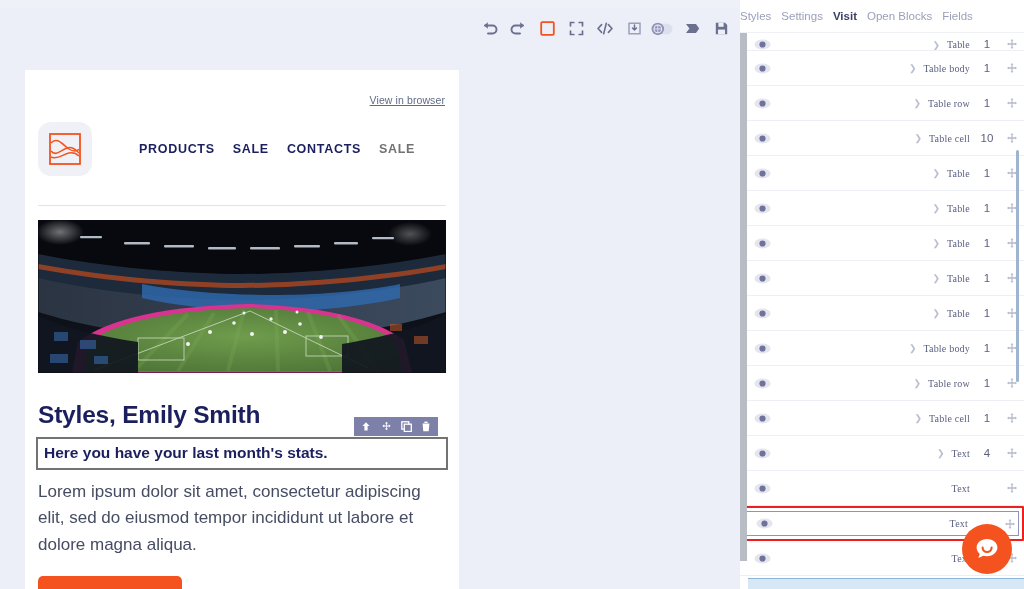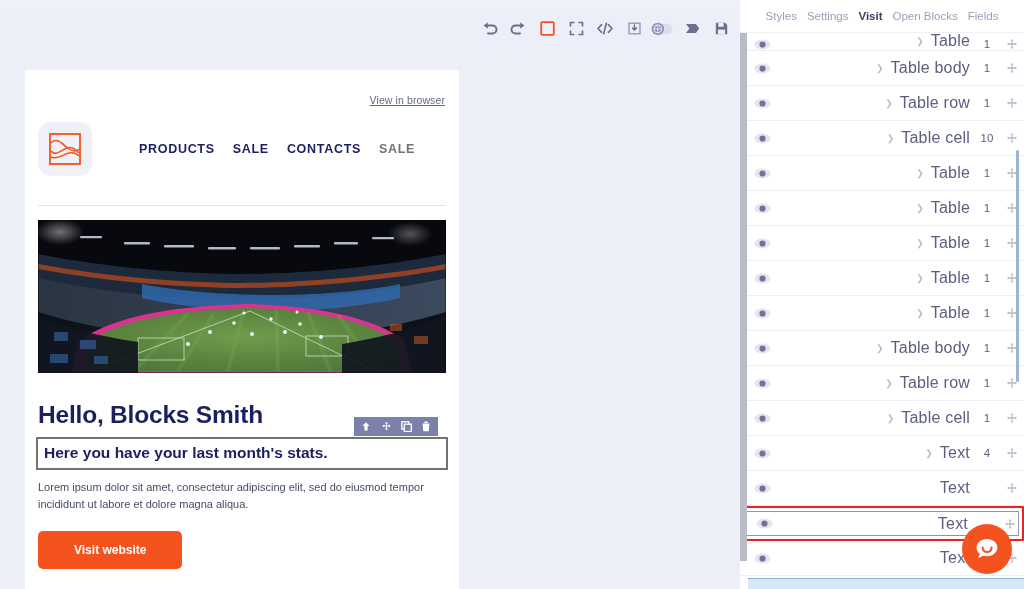--- a/index.html
+++ b/index.html
@@ -85,42 +85,42 @@
     height: 19px; background: #7d80a8;
     display: flex; align-items: center; gap: 0;
     padding: 0 2px;
   }
   .el-btn {
     width: 20px; height: 19px;
     display: flex; align-items: center; justify-content: center;
   }
   #body-copy {
     margin: 9px 0 0 13px; width: 390px;
-    font-size: 11px; line-height: 1.55; color: #464d63;
+    font-size: 17px; line-height: 1.55; color: #464d63;
   }
   #cta {
     margin: 18px 0 0 13px;
     display: inline-block;
     background: #f4521e; color: #fff;
     font-size: 12px; font-weight: bold;
     padding: 12px 36px; border-radius: 5px;
     border: none;
   }
 
   
   #panel {
     position: absolute; left: 740px; top: 0;
     width: 284px; height: 589px;
     background: #ffffff;
     overflow: hidden;
   }
   #tabs {
     position: absolute; left: 0; top: 0; width: 284px; height: 33px;
     background: #ffffff;
-    display: flex; align-items: center; justify-content: center;
+    display: flex; align-items: center; justify-content: flex-start;
     gap: 10px; z-index: 5;
     border-bottom: 1px solid #f0f1f5;
   }
   .tab {
     font-size: 11.5px; color: #9aa0b8; white-space: nowrap;
   }
   .tab.active { color: #3b3f63; font-weight: bold; }
 
   #layers {
     position: absolute; left: 0; top: 33px;
@@ -140,22 +140,23 @@
     display: flex; align-items: center; justify-content: center;
   }
   .lbl-zone {
     flex: 1 1 auto; display: flex; align-items: center;
     justify-content: flex-end; padding-right: 4px; min-width: 0;
   }
   .chev {
     font-size: 9px; color: #b9bdd0; margin-right: 7px;
   }
   .lname {
-    font-size: 16px; color: #5b6080; letter-spacing: .2px;
+    font-size: 10px; color: #5b6080; letter-spacing: .2px;
     white-space: nowrap;
+    font-family: Liberation Serif, serif;
   }
   .cnt {
     width: 26px; flex: 0 0 26px; text-align: center;
     font-size: 11.5px; color: #5b6080;
   }
   .mv {
     width: 24px; flex: 0 0 24px;
     display: flex; align-items: center; justify-content: center;
   }
   .layer-row.selected {
@@ -365,21 +366,21 @@
               <rect x="56" y="136" width="14" height="8"></rect>
           </g>
           <g fill="#d4602c" opacity=".5">
             <rect x="352" y="104" width="12" height="7"></rect>
               <rect x="376" y="116" width="14" height="8"></rect>
           </g>
           <rect x="0" y="0" width="408" height="153" fill="none" stroke="#0a0c12" stroke-width="1"></rect>
         </svg>
       </div>
 
-      <div id="greeting">Hello, Blocks Smith</div>
+      <div id="greeting">Styles, Emily Smith</div>
 
       <div id="subline-wrap">
         <div id="elem-toolbar">
           <div class="el-btn">
             <svg width="10" height="11" viewBox="0 0 10 11">
                 <path d="M5 1.2 8.6 5H6.6v4.6H3.4V5H1.4z" fill="#ffffff"></path>
               </svg>
           </div>
           <div class="el-btn">
             <svg width="11" height="11" viewBox="0 0 11 11">

